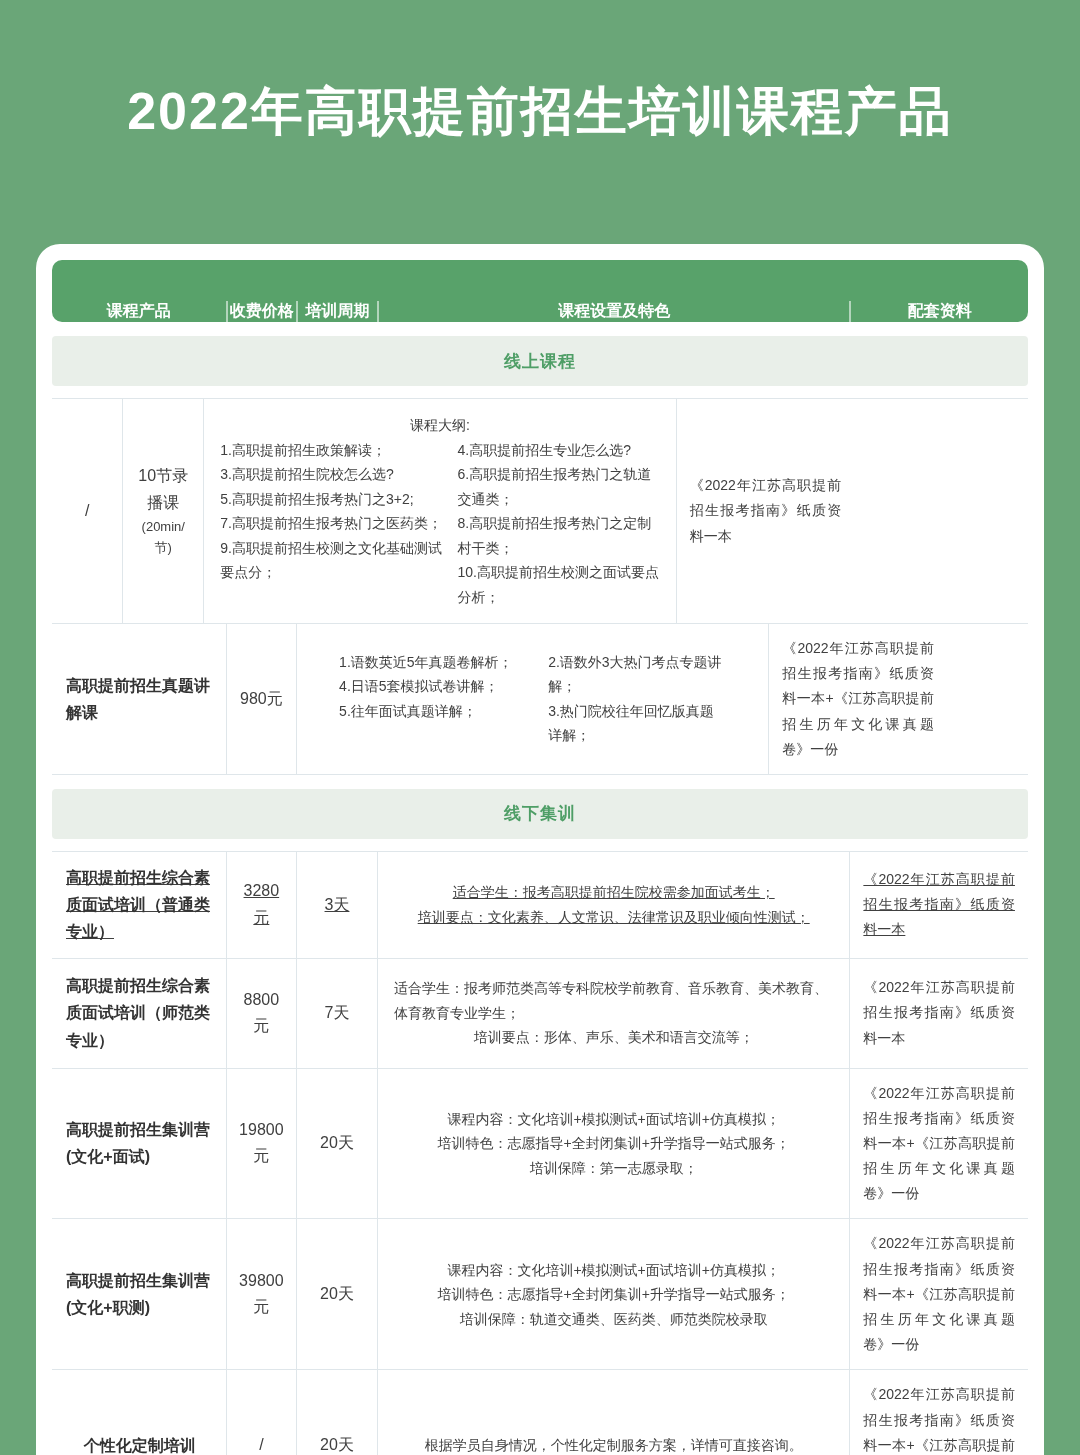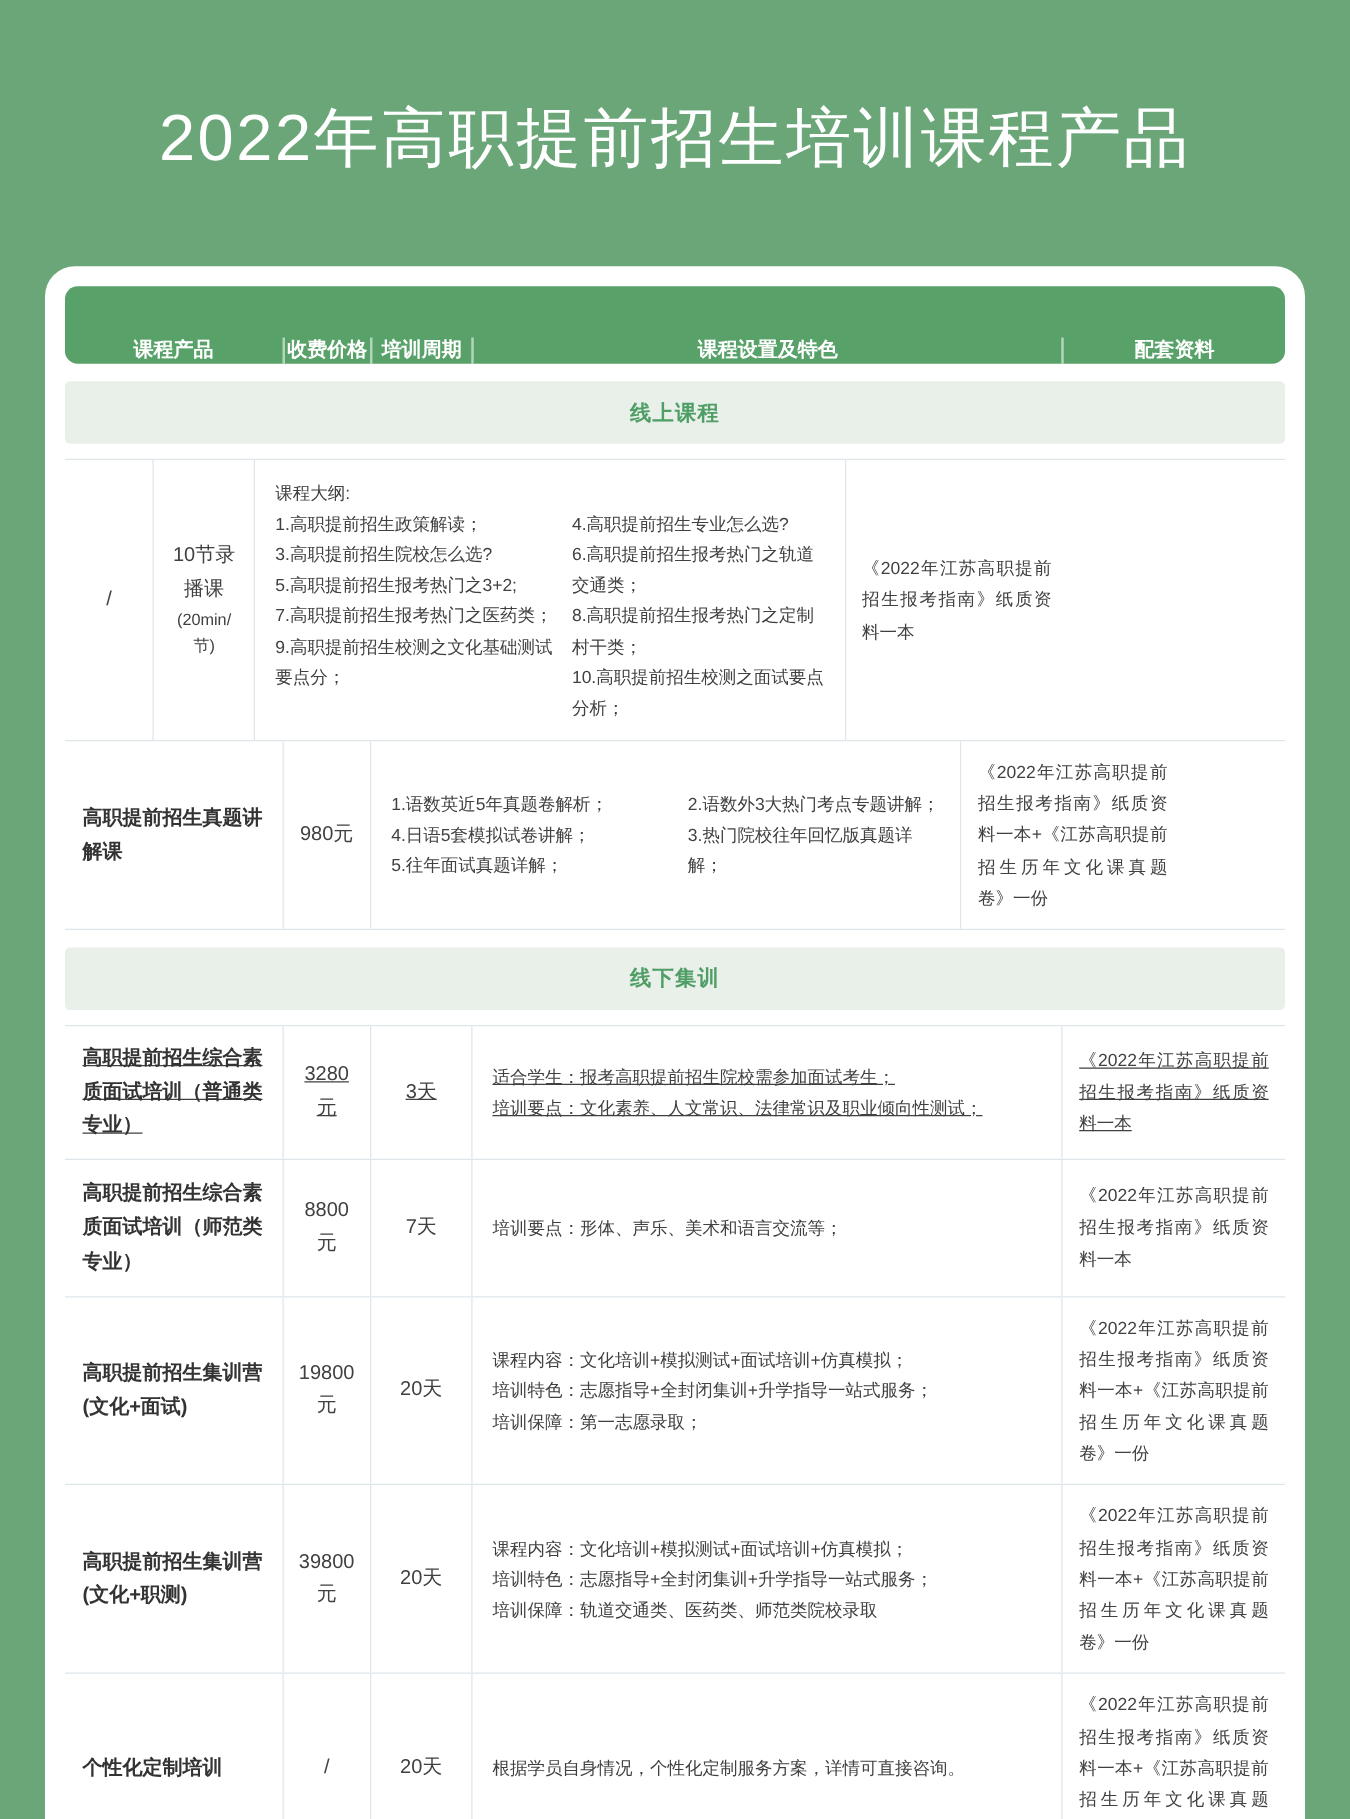--- a/index.html
+++ b/index.html
@@ -15,25 +15,25 @@
   *{margin:0;padding:0;box-sizing:border-box;}
   html,body{width:1080px;}
   body{
     min-height:1455px;
     background:var(--page-bg);
     font-family:"Liberation Sans","DejaVu Sans",sans-serif;
     color:var(--text);
   }
   .page-title{
     padding-top:80px;
-    height:213px;
+    height:244px;
     text-align:center;
     color:var(--white);
     font-size:52px;
-    font-weight:normal;
+    font-weight:bold;
     letter-spacing:2px;
     line-height:1.2;
   }
   .card{
     margin:0 36px 40px;
     background:var(--white);
     border-radius:24px;
     padding:16px 16px 20px;
   }
   
@@ -74,20 +74,21 @@
   .rows .row{
     display:flex;
     border-bottom:1px solid var(--border);
   }
   .rows .row:first-child{border-top:1px solid var(--border);}
   .cell{
     display:flex;flex-direction:column;justify-content:center;
     padding:12px 10px;
     font-size:15px;
     line-height:1.65;
+    align-items:center;
   }
   .cell + .cell{border-left:1px solid var(--border);}
   .cell.c1{
     font-weight:bold;
     color:var(--title-text);
     font-size:16px;
     line-height:1.7;
     padding-left:14px;
     padding-right:12px;
   }
@@ -199,20 +200,21 @@
           <div>培训要点：文化素养、人文常识、法律常识及职业倾向性测试；</div>
         </div>
         <div class="cell c5">《2022年江苏高职提前招生报考指南》纸质资料一本</div>
       </div>
 
       <div class="row r-s1r1">
         <div class="cell c1">高职提前招生综合素质面试培训（师范类专业）</div>
         <div class="cell c2">8800元</div>
         <div class="cell c3">7天</div>
         <div class="cell c4">
+          <div>适合学生：报考师范类高等专科院校学前教育、音乐教育、美术教育、体育教育专业学生；</div>
           <div>培训要点：形体、声乐、美术和语言交流等；</div>
         </div>
         <div class="cell c5">《2022年江苏高职提前招生报考指南》纸质资料一本</div>
       </div>
 
       <div class="row r-s1r2">
         <div class="cell c1">高职提前招生集训营(文化+面试)</div>
         <div class="cell c2">19800元</div>
         <div class="cell c3">20天</div>
         <div class="cell c4">

